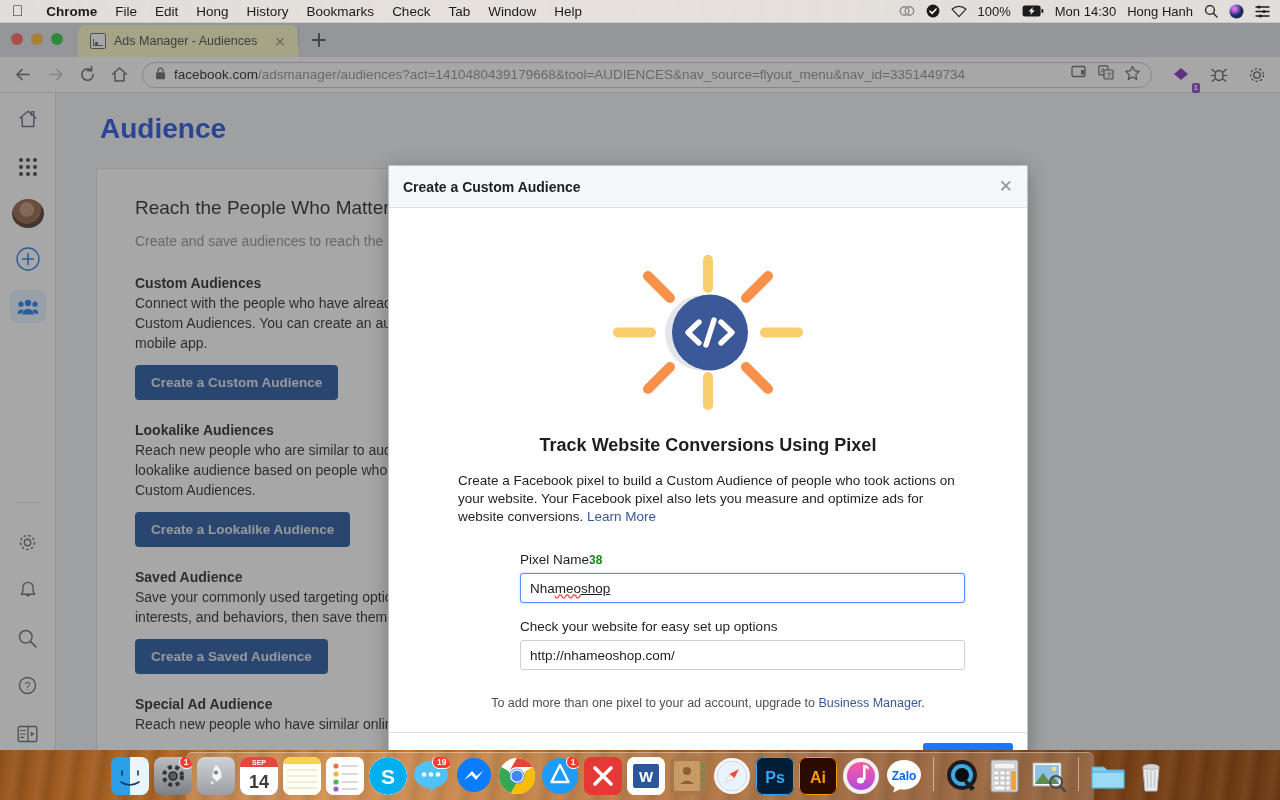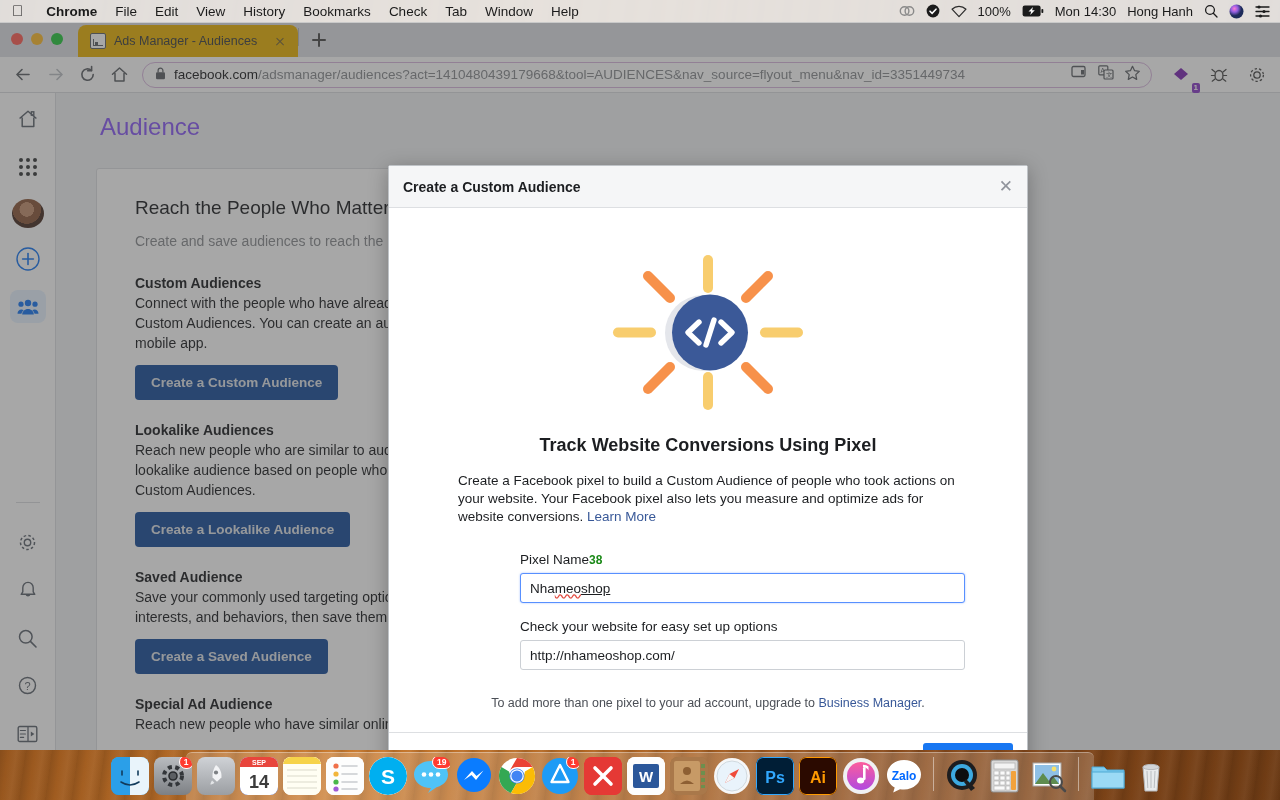--- a/index.html
+++ b/index.html
@@ -53,21 +53,21 @@
   .traffic i { width: 12px; height: 12px; border-radius: 50%; display: block; }
   .traffic .r { background: #ff5f57; }
   .traffic .y { background: #febc2e; }
   .traffic .g { background: #28c840; }
 
   .tab {
     height: 32px; display: flex; align-items: center; gap: 8px;
     padding: 0 10px 0 12px; font-size: 12.5px; color: #3c4043;
     border-radius: 8px 8px 0 0; position: relative; min-width: 180px;
   }
-  .tab.active { background: #eab308; width: 220px; }
+  .tab.active { background: #fef9c3; width: 220px; }
   .tab.inactive { width: 220px; color: #3c4043; }
   .tab .favicon {
     width: 16px; height: 16px; flex: none; border: 1.4px solid #5f6368; border-radius: 2px;
     position: relative; background: #fff;
   }
   .tab .favicon::after{
     content:""; position:absolute; left:2px; bottom:2px; width:9px; height:6px;
     border-left:1.4px solid #5f6368; border-bottom:1.4px solid #5f6368;
   }
   .tab .favicon::before{
@@ -119,21 +119,21 @@
   }
   .sideitem { width: 36px; height: 36px; display:flex; align-items:center; justify-content:center;
               border-radius: 8px; color: #606770; }
   .sideitem.active { background: #e7f3ff; color: #1877f2; }
   .sideitem.avatar { border-radius: 50%; overflow: hidden;
     background: radial-gradient(circle at 46% 36%, #c39070 0 28%, #8d5a3c 29% 56%, #4a3026 57% 100%);
     width: 32px; height: 32px; }
   .side-divider { width: 24px; height: 1px; background: #dadde1; margin: 8px 0; }
 
   .content { position: absolute; left: 56px; top: 0; right: 0; bottom: 0; padding: 14px 0 0 22px; }
-  .page-title { font-size: 24px; font-weight: normal; color: #8b5cf6; margin: 6px 0 0 22px; }
+  .page-title { font-size: 28px; font-weight: bold; color: #1d4ed8; margin: 6px 0 0 22px; }
   .acct-select {
     position: absolute; left: 375px; top: 120px; width: 300px; height: 30px;
     border: 1px solid #ccd0d5; border-radius: 3px; background: #fff;
     display: flex; align-items: center; padding: 0 10px; font-size: 13.5px; color: #1c1e21;
   }
   .acct-select .caret { margin-left: auto; border-left: 5px solid transparent; border-right: 5px solid transparent;
                         border-top: 6px solid #1c1e21; }
   .card {
     position: absolute; left: 40px; top: 75px; width: 680px; background: #fff;
     border: 1px solid #dddfe2; border-radius: 3px; padding: 28px 36px 40px 38px;
@@ -225,21 +225,21 @@
 
 <div class="screen">
 
   <div class="wallpaper"></div>
 
   <div class="menubar">
     <span class="apple"></span>
     <span class="mi bold">Chrome</span>
     <span class="mi">File</span>
     <span class="mi">Edit</span>
-    <span class="mi">View</span>
+    <span class="mi">Hong</span>
     <span class="mi">History</span>
     <span class="mi">Bookmarks</span>
     <span class="mi">Check</span>
     <span class="mi">Tab</span>
     <span class="mi">Window</span>
     <span class="mi">Help</span>
     <span class="spacer"></span>
     <span class="right">
       <span class="mb-icon">
         <svg width="16" height="14" viewBox="0 0 16 14">

